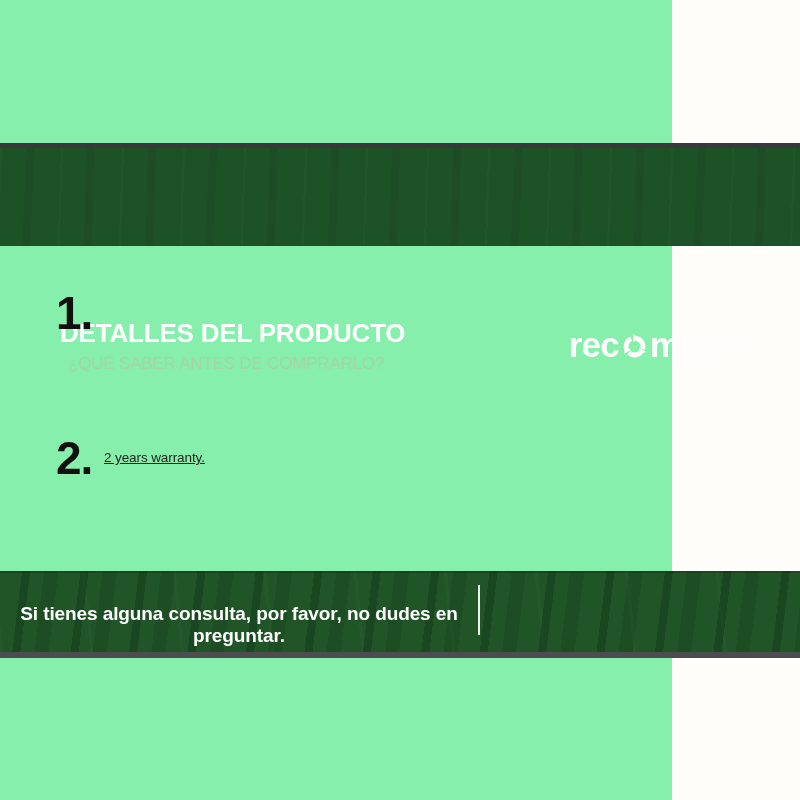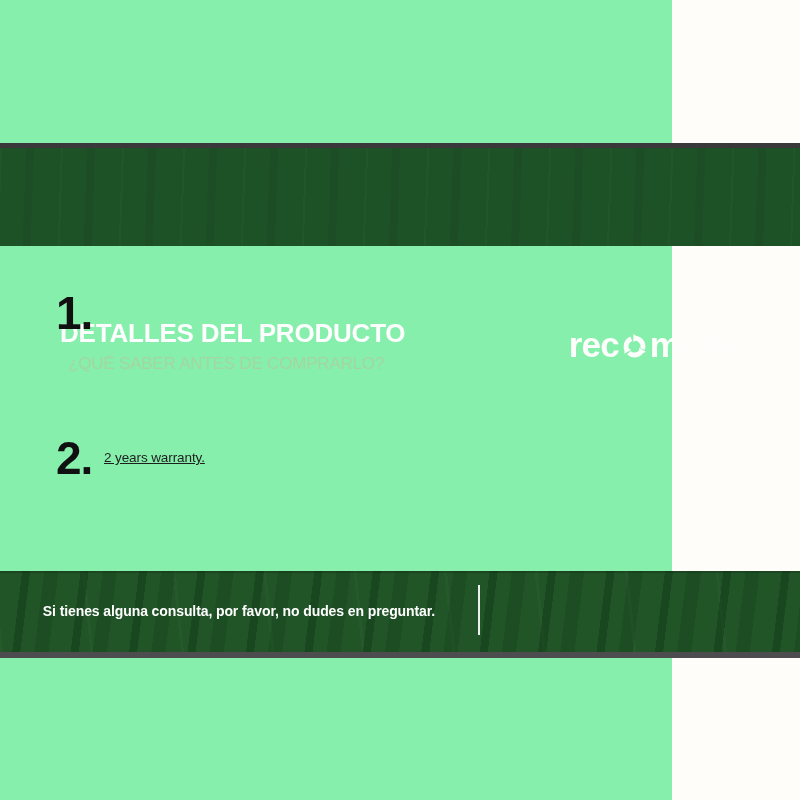--- a/index.html
+++ b/index.html
@@ -66,21 +66,21 @@
   }
   .footer .texture{
     position:absolute;inset:0;
     background:
       repeating-linear-gradient(97deg, rgba(0,0,0,0) 0 22px, rgba(6,38,12,0.30) 22px 30px, rgba(0,0,0,0) 30px 44px, rgba(10,45,16,0.18) 44px 58px),
       repeating-linear-gradient(84deg, rgba(255,255,255,0.02) 0 3px, rgba(0,0,0,0) 3px 90px),
       linear-gradient(180deg, rgba(0,0,0,0.18) 0 2px, rgba(0,0,0,0) 2px);
   }
   .footer-message{
     position:absolute;left:0;top:32px;width:478px;text-align:center;
-    color:#ffffff;font-size:14px;font-weight:700;letter-spacing:-0.1px;
+    color:#ffffff;font-size:19px;font-weight:700;letter-spacing:-0.1px;
   }
   .footer-divider{
     position:absolute;left:478px;top:14px;width:2px;height:50px;background:rgba(255,255,255,0.92);
   }
   .contact{position:absolute;left:523px;top:11px;color:#ffffff;}
   .contact-heading{font-size:12.5px;font-weight:700;letter-spacing:0.1px;}
   .contact-row{display:flex;align-items:center;gap:9px;margin-top:8px;}
   .contact-row.first{margin-top:11px;}
   .contact-row .cicon{width:15px;height:15px;flex:0 0 auto;display:block;}
   .contact-text{font-size:12px;letter-spacing:0.1px;}

